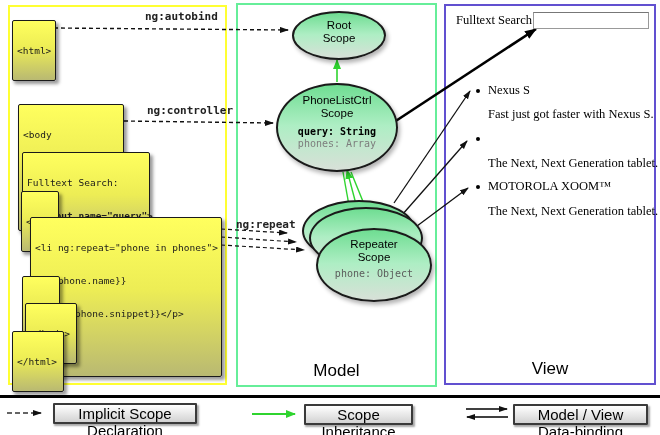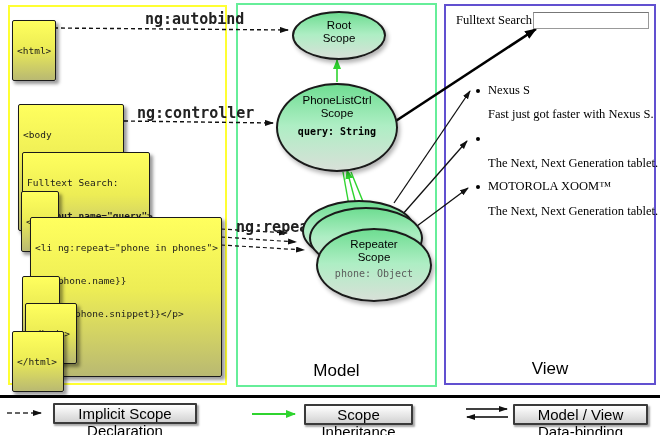--- a/index.html
+++ b/index.html
@@ -13,21 +13,21 @@
              font-size:17px;color:#000;}
   .codebox{position:absolute;background:linear-gradient(180deg,#ffff5e 0%,#eded55 45%,#b9b972 100%);
            border:1.5px solid #1a1a1a;border-radius:2px;
            box-shadow:2.5px 3px 3.5px rgba(0,0,0,.40);
            font-family:"DejaVu Sans Mono","Liberation Mono",monospace;
            font-size:9.5px;line-height:11px;color:#1a1a1a;
            padding:2px 4px;white-space:pre;}
   .codebox .ln{display:block;white-space:pre;}
   .codebox .b{font-weight:bold;}
   .edge-label{position:absolute;font-family:"DejaVu Sans Mono","Liberation Mono",monospace;
-              font-size:15px;font-weight:bold;color:#222;}
+              font-size:11px;font-weight:bold;color:#222;}
   .ellipse{position:absolute;border:2px solid #1a1a1a;border-radius:50%;
            background:linear-gradient(180deg,#6fdd92 0%,#aeeec4 48%,#d8e0d8 100%);
            box-shadow:2px 3px 4px rgba(0,0,0,.30);
            text-align:center;color:#000;}
   .ellipse .t{font-size:11.5px;line-height:13px;}
   .ellipse .p{font-family:"DejaVu Sans Mono","Liberation Mono",monospace;font-size:10px;line-height:12px;}
   .p-bold{font-weight:bold;color:#000;}
   .p-gray{color:#7d7d7d;}
   .view-text{position:absolute;font-family:"Liberation Serif",serif;font-size:12.5px;color:#000;}
   .bullet{position:absolute;width:4px;height:4px;border-radius:50%;background:#000;}
@@ -123,32 +123,33 @@
 
   <div class="codebox" style="left:25px;top:303px;width:42px;">
     <span class="ln">&lt;/body&gt;</span>
   </div>
 
   <div class="codebox" style="left:12px;top:331px;width:42px;">
     <span class="ln">&lt;/html&gt;</span>
   </div>
 
   <div class="edge-label" style="left:145px;top:10px;">ng:autobind</div>
-  <div class="edge-label" style="left:137px;top:104px;">ng:controller</div>
+  <div class="edge-label" style="left:147px;top:104px;">ng:controller</div>
   <div class="edge-label" style="left:236px;top:218px;">ng:repeat</div>
 
   <div class="ellipse" style="left:292px;top:11px;width:90px;height:39px;padding-top:6px;">
     <div class="t">Root</div>
     <div class="t">Scope</div>
   </div>
 
   <div class="ellipse" style="left:276px;top:83px;width:118px;height:76px;padding-top:9px;">
     <div class="t">PhoneListCtrl</div>
     <div class="t">Scope</div>
     <div class="p p-bold" style="margin-top:6px;">query: String</div>
+    <div class="p p-gray">phones: Array</div>
   </div>
 
   <div class="ellipse" style="left:302px;top:200px;width:110px;height:58px;"></div>
   <div class="ellipse" style="left:309px;top:207px;width:110px;height:58px;"></div>
   <div class="ellipse" style="left:316px;top:228px;width:112px;height:62px;padding-top:8px;">
     <div class="t">Repeater</div>
     <div class="t">Scope</div>
     <div class="p" style="color:#5c5c5c;margin-top:4px;">phone: Object</div>
   </div>
 

